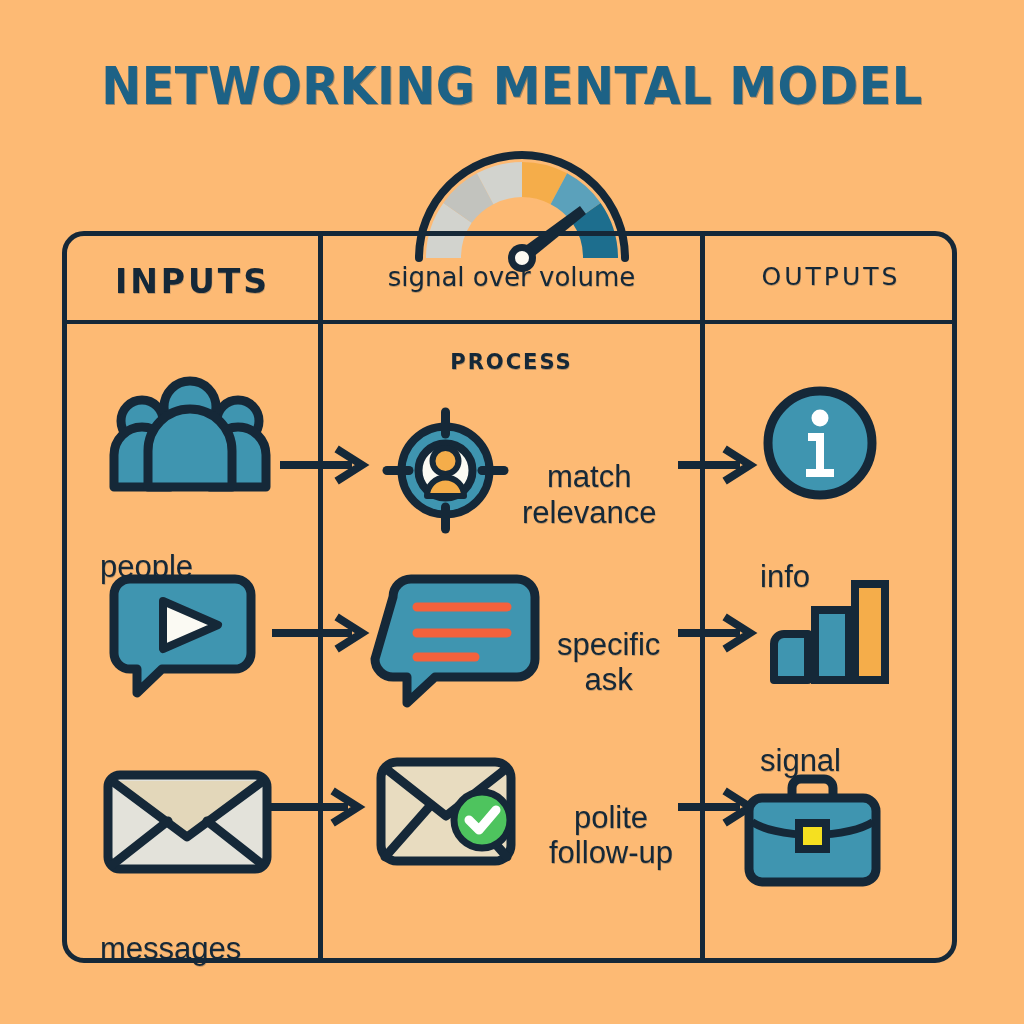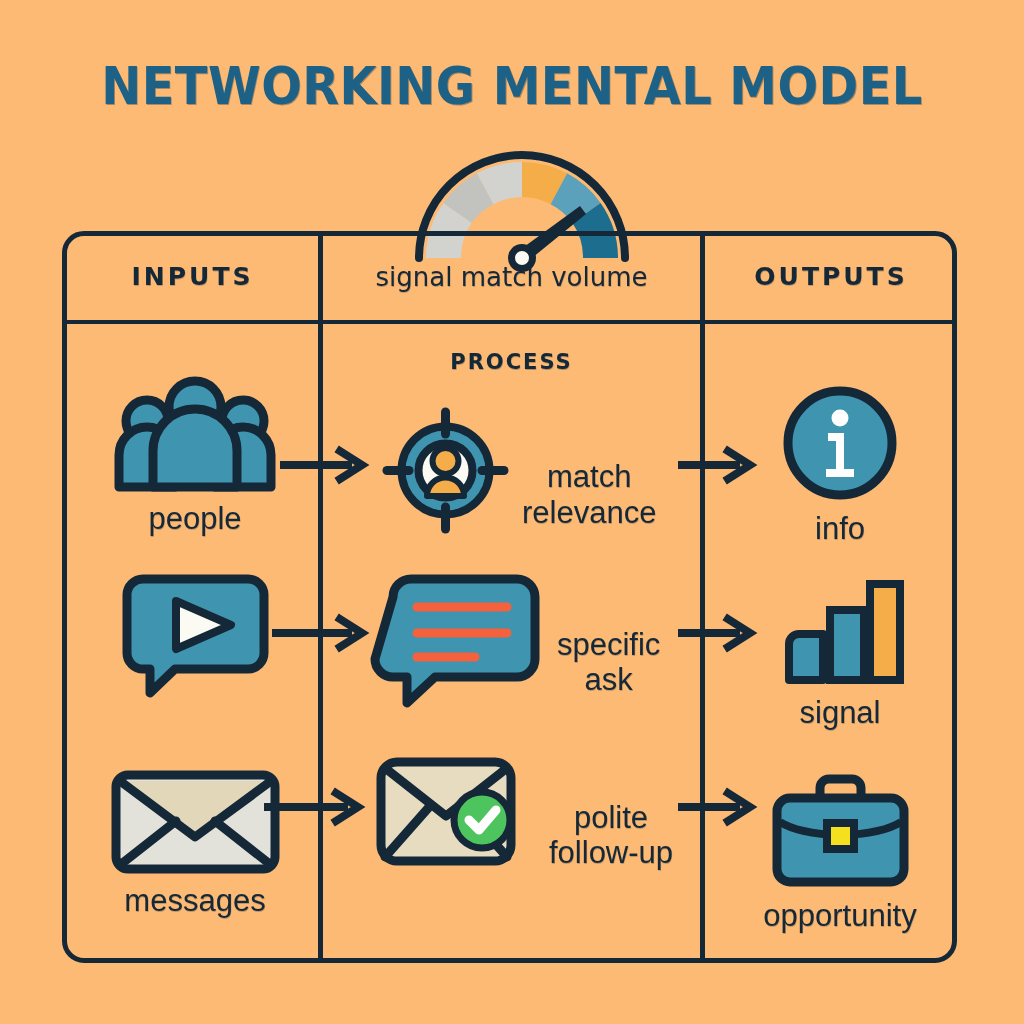--- a/index.html
+++ b/index.html
@@ -73,44 +73,44 @@
 
   
   .col-header {
     position: absolute;
     top: 262px;
     text-align: center;
     color: #152838;
     font-family: "DejaVu Sans", sans-serif;
     text-shadow: 0.5px 0.5px 0 rgba(21,40,56,0.25);
   }
-  #hdr-inputs  { left: 67px;  width: 251px; font-size: 25px; font-weight: bold; letter-spacing: 3px; }
+  #hdr-inputs  { left: 67px;  width: 251px; font-size: 33px; font-weight: bold; letter-spacing: 3px; }
   #hdr-center  { left: 323px; width: 377px; font-size: 26px; font-weight: normal; letter-spacing: 0px; }
-  #hdr-outputs { left: 705px; width: 252px; font-size: 25px; font-weight: bold; letter-spacing: 3px; }
+  #hdr-outputs { left: 705px; width: 252px; font-size: 25px; font-weight: normal; letter-spacing: 3px; }
 
   #process-label {
     position: absolute;
     left: 323px;
     top: 350px;
     width: 377px;
     text-align: center;
     font-family: "DejaVu Sans", sans-serif;
     font-size: 21px;
     font-weight: bold;
     letter-spacing: 2px;
     color: #152838;
     text-shadow: 0.5px 0.5px 0 rgba(21,40,56,0.3);
   }
 
   
   .cell {
     position: absolute;
     display: flex;
     flex-direction: column;
-    align-items: center;
+    gap: 48px;
   }
   .cell-label {
     margin-top: 8px;
     font-size: 31px;
     color: #152838;
     font-family: "Liberation Sans", sans-serif;
     white-space: nowrap;
     text-shadow: 0.5px 0.5px 0 rgba(21,40,56,0.25);
   }
   .proc-row {
@@ -176,21 +176,21 @@
       </g>
     </svg>
   </div>
 
   <div id="frame"></div>
   <div class="vdiv" id="vdiv-1"></div>
   <div class="vdiv" id="vdiv-2"></div>
   <div id="hdiv"></div>
 
   <div class="col-header" id="hdr-inputs">INPUTS</div>
-  <div class="col-header" id="hdr-center">signal match volume</div>
+  <div class="col-header" id="hdr-center">signal over volume</div>
   <div class="col-header" id="hdr-outputs">OUTPUTS</div>
   <div id="process-label">PROCESS</div>
 
   <div class="cell" id="cell-people">
     <span>
       <svg width="180" height="110" viewBox="0 0 180 110">
         <g stroke="#152838" stroke-width="9" fill="#3f95b0" stroke-linejoin="round">
           <circle cx="42" cy="38" r="21"></circle>
           <path d="M14 104 v-32 a28 28 0 0 1 56 0 v32 Z"></path>
           <circle cx="138" cy="38" r="21"></circle>
@@ -340,16 +340,15 @@
 
   <div class="cell" id="cell-opportunity">
     <span>
       <svg width="145" height="120" viewBox="0 0 145 120">
         <path d="M52 28 V18 a9 9 0 0 1 9 -9 h23 a9 9 0 0 1 9 9 v10" fill="none" stroke="#152838" stroke-width="9" stroke-linejoin="round"></path>
         <rect x="9" y="28" width="127" height="84" rx="13" fill="#3f95b0" stroke="#152838" stroke-width="9"></rect>
         <path d="M12 52 a70 26 0 0 0 121 0" fill="none" stroke="#152838" stroke-width="8"></path>
         <rect x="59" y="53" width="27" height="26" fill="#f5e020" stroke="#152838" stroke-width="8"></rect>
       </svg>
     </span>
-    <span class="cell-label">opportunity</span>
   </div>
 
 </div>
 
 </body></html>

